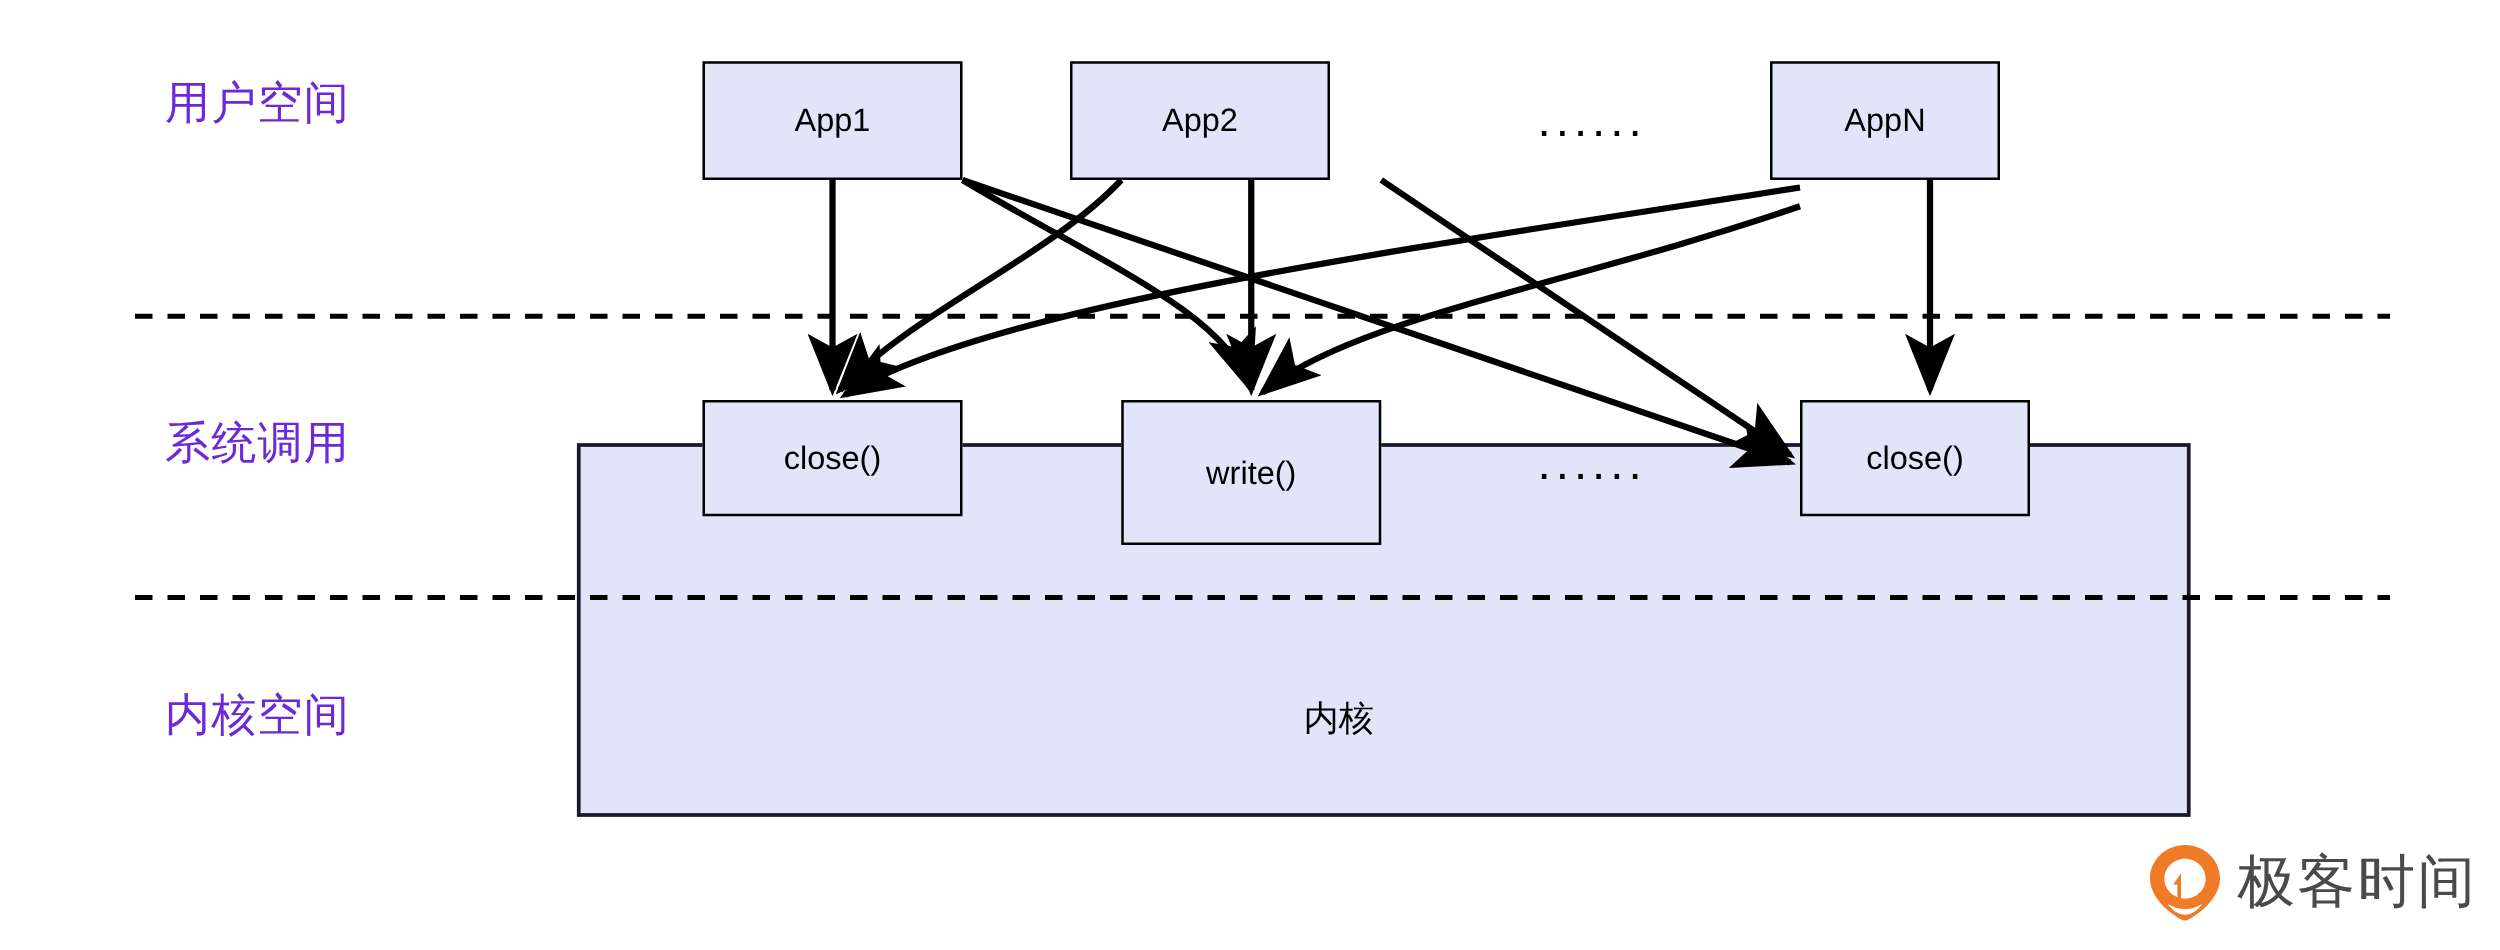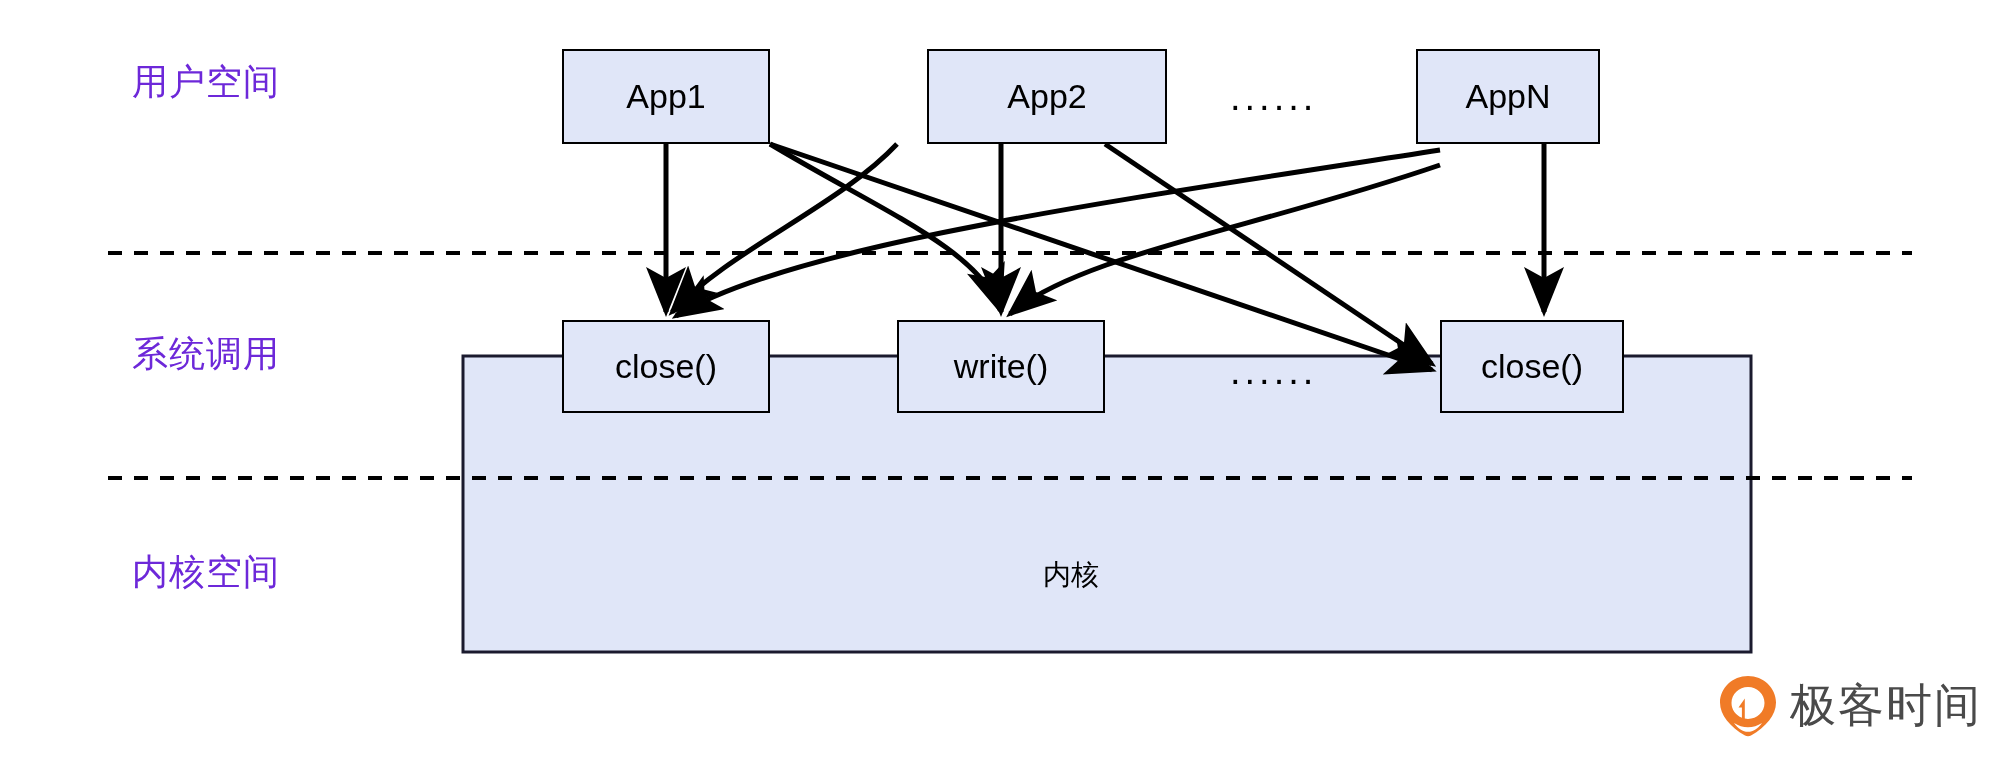--- a/index.html
+++ b/index.html
@@ -32,21 +32,21 @@
     letter-spacing: 1px;
   }
   .node-box {
     position: absolute;
     background: #e0e6f8;
     border: 2px solid #000000;
     box-sizing: border-box;
     display: flex;
     align-items: center;
     justify-content: center;
-    font-size: 34px;
+    font-size: 26px;
     color: #000000;
   }
   .kernel-label {
     position: absolute;
     font-size: 28px;
     color: #000000;
     white-space: nowrap;
   }
   .ellipsis-dots {
     position: absolute;
@@ -111,31 +111,31 @@
     </g>
   </svg>
 
   <div class="row-label" style="left:132px; top:58px;">用户空间</div>
   <div class="row-label" style="left:132px; top:548px;">内核空间</div>
   <div class="row-label" style="left:132px; top:330px;">系统调用</div>
 
   <div class="node-box" style="left:562px; top:49px; width:208px; height:95px;">
     <span>App1</span>
   </div>
-  <div class="node-box" style="left:927px; top:49px; width:240px; height:95px;">
+  <div class="node-box" style="left:856px; top:49px; width:208px; height:95px;">
     <span>App2</span>
   </div>
   <div class="node-box" style="left:1416px; top:49px; width:184px; height:95px;">
     <span>AppN</span>
   </div>
 
   <div class="node-box" style="left:562px; top:320px; width:208px; height:93px;">
     <span>close()</span>
   </div>
-  <div class="node-box" style="left:897px; top:320px; width:208px; height:93px;">
+  <div class="node-box" style="left:897px; top:320px; width:208px; height:116px;">
     <span>write()</span>
   </div>
   <div class="node-box" style="left:1440px; top:320px; width:184px; height:93px;">
     <span>close()</span>
   </div>
 
   <div class="kernel-label" style="left:1043px; top:556px;">内核</div>
 
   <div class="ellipsis-dots" style="left:1230px; top:78px;">......</div>
   <div class="ellipsis-dots" style="left:1230px; top:352px;">......</div>

